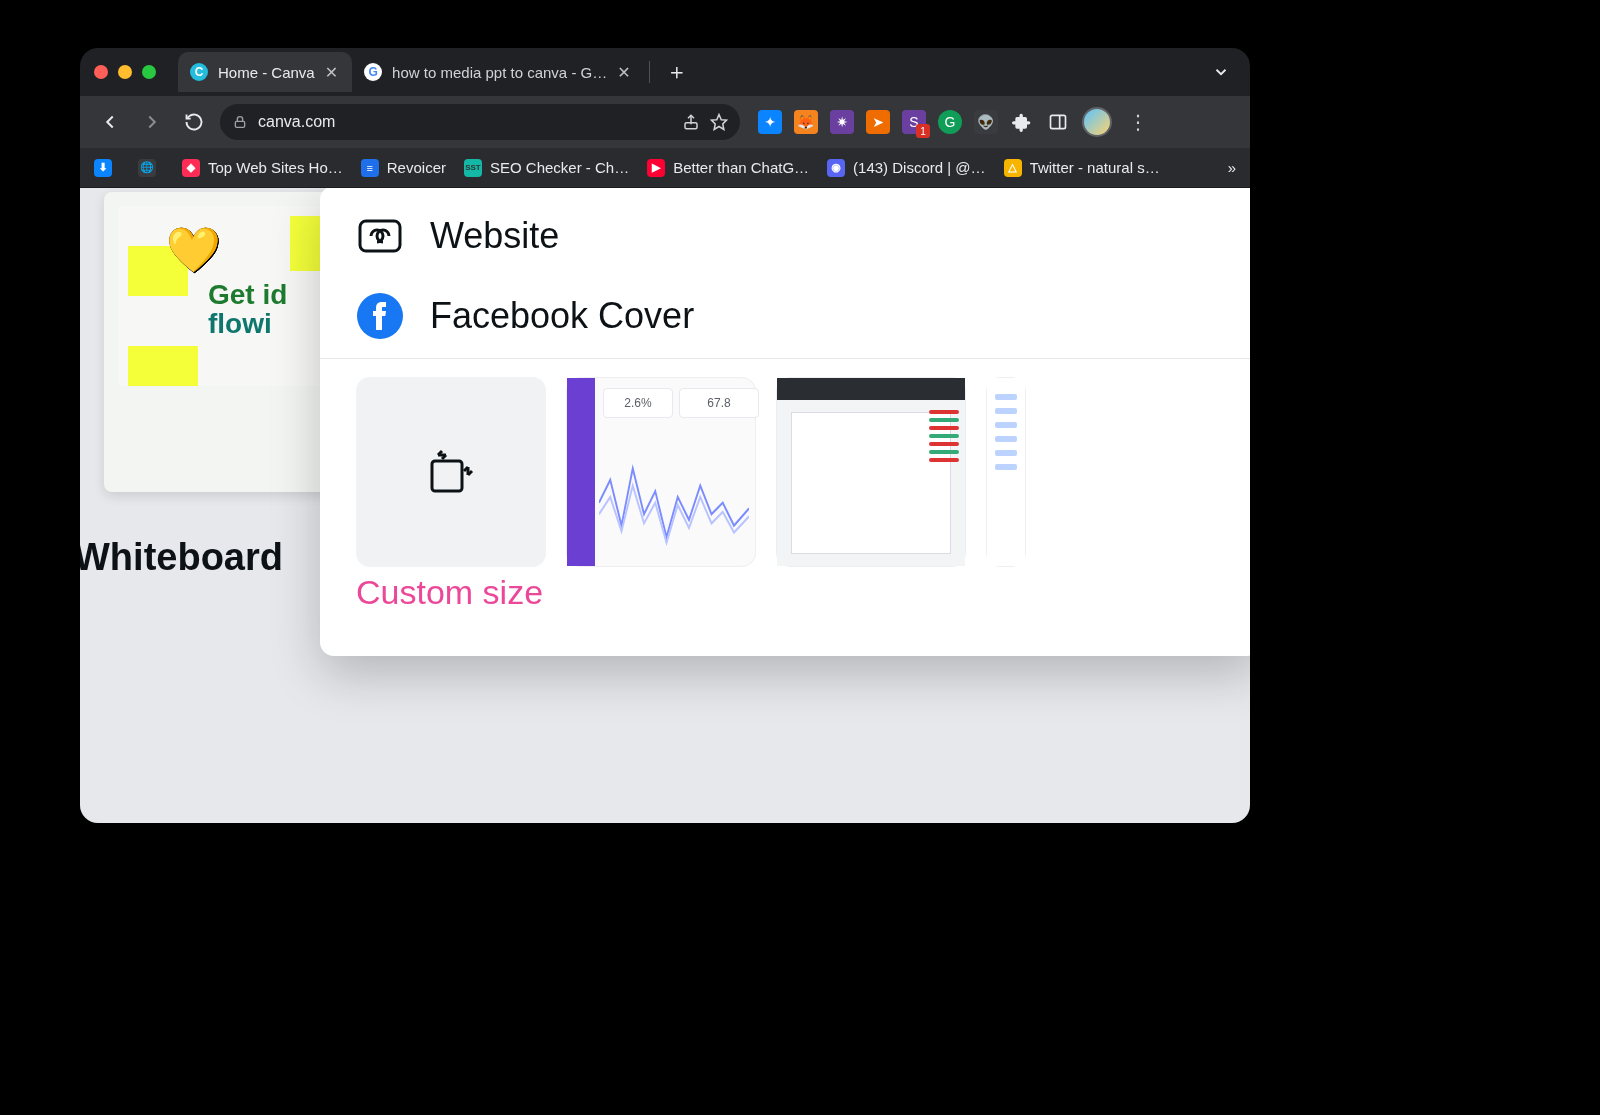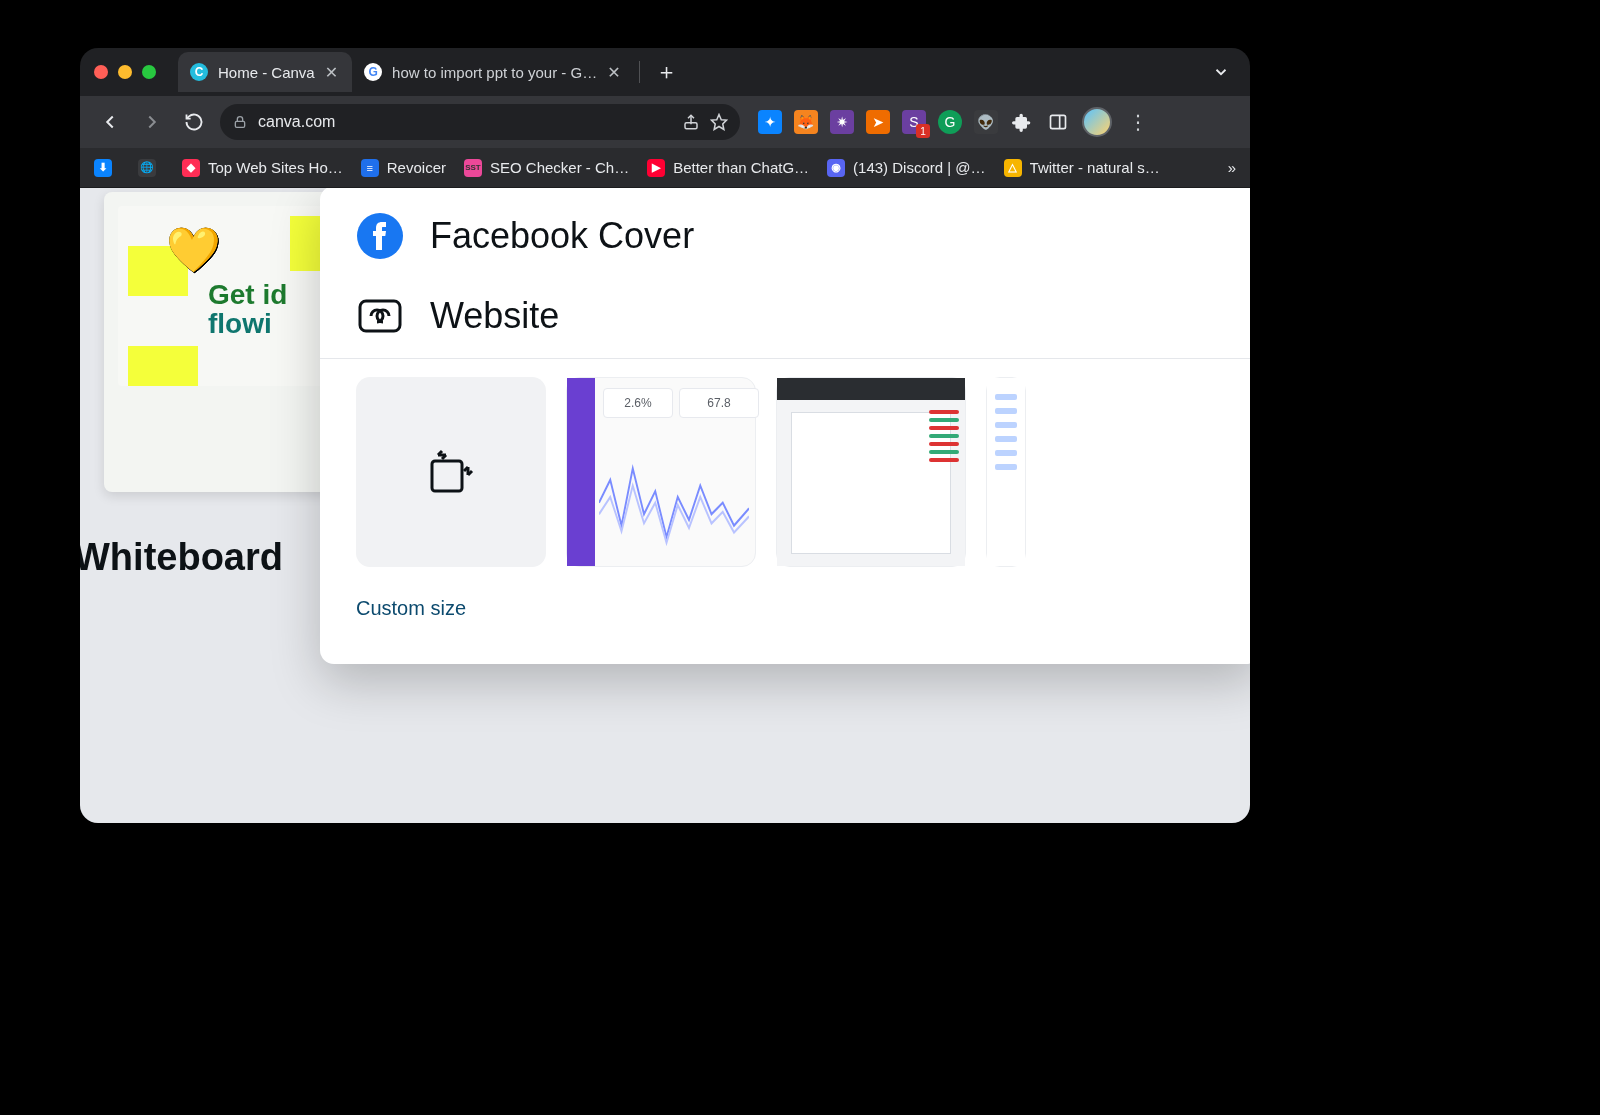--- a/index.html
+++ b/index.html
@@ -96,21 +96,21 @@
   .opt .olbl { font-size: 36px; color:#0d1216; }
   .divider { border-top: 1px solid #e5e7eb; margin: 2px 0 18px 0; }
   .section-title { font-size: 40px; font-weight: 800; color:#0d1216; padding: 8px 36px 20px; }
   .mediarow { display:flex; gap: 20px; padding: 0 36px; align-items: flex-start; }
   .mediacard { width: 190px; }
   .mediacard .thumb {
     width: 190px; height: 190px; background:#f1f2f4; border-radius: 14px;
     display:flex; align-items:center; justify-content:center;
   }
   .mediacard .thumb.image { background:#fafafa; border:1px solid #eceef1; }
-  .mediacard .cap { font-size: 20px; color:#0c4a6e; margin-top: 30px; }
+  .mediacard .cap { font-size: 34px; color:#ec4899; margin-top: 6px; }
   
   .ph-analytics { width:100%; height:100%; position:relative; }
   .ph-analytics::before { content:""; position:absolute; left:0; top:0; width:28px; height:100%; background:#6a3fd1; }
   .ph-analytics .m1, .ph-analytics .m2 { position:absolute; top:10px; height:30px; background:#fff; border:1px solid #e7e9ee; border-radius:4px; font-size:12px; color:#5b5f66; display:flex; align-items:center; justify-content:center; }
   .ph-analytics .m1 { left:36px; width:70px; }
   .ph-analytics .m2 { left:112px; width:80px; }
   .ph-analytics .chart { position:absolute; left:32px; right:6px; top:56px; bottom:6px; }
   .ph-analytics .chart svg { width:100%; height:100%; }
   .ph-desk { width:100%; height:100%; display:flex; flex-direction:column; }
   .ph-desk .bar { height:22px; background:#2a2d31; }
@@ -135,21 +135,21 @@
       <div class="dot green"></div>
     </div>
     <div class="tabs">
       <div class="tab active">
         <span class="favicon" style="background:#24bdde;color:#fff">C</span>
         <span class="tx">Home - Canva</span>
         <span class="close">✕</span>
       </div>
       <div class="tab">
         <span class="favicon" style="background:#fff;color:#4285f4">G</span>
-        <span class="tx">how to import ppt to your - G…</span>
+        <span class="tx">how to media ppt to canva - G…</span>
         <span class="close">✕</span>
       </div>
       <span class="tabdivider"></span>
       <div class="newtab">＋</div>
     </div>
     <div class="chev">
       <svg width="18" height="18" viewBox="0 0 24 24" fill="none" stroke="#e8eaed" stroke-width="2.4">
           <polyline points="6 9 12 15 18 9"></polyline>
         </svg>
     </div>
@@ -229,21 +229,21 @@
       </div>
     <div class="bm">
         <span class="bico" style="background:#ff2d55;color:#fff">◆</span>
         <span class="lbl">Top Web Sites Ho…</span>
       </div>
     <div class="bm">
         <span class="bico" style="background:#1f6feb;color:#fff">≡</span>
         <span class="lbl">Revoicer</span>
       </div>
     <div class="bm">
-        <span class="bico" style="background:#ec4899;color:#333;font-size:8px">SST</span>
+        <span class="bico" style="background:#14b8a6;color:#333;font-size:8px">SST</span>
         <span class="lbl">SEO Checker - Ch…</span>
       </div>
     <div class="bm">
         <span class="bico" style="background:#ff0033;color:#fff">▶</span>
         <span class="lbl">Better than ChatG…</span>
       </div>
     <div class="bm">
         <span class="bico" style="background:#5865f2;color:#fff">◉</span>
         <span class="lbl">(143) Discord | @…</span>
       </div>
@@ -267,36 +267,36 @@
           <span style="color:#0f766e">flowi</span>
         </div>
       </div>
     </div>
 
     <div class="whiteboard-label">Whiteboard</div>
 
     <div class="panel">
       <div class="opt">
         <span class="oico">
-          <svg width="46" height="46" viewBox="0 0 46 46">
-              <circle cx="23" cy="23" r="23" fill="#1877f2"></circle>
-              <path fill="#fff" d="M29 23h-4v14h-6V23h-3v-5h3v-3c0-4 2-6 6-6h4v5h-3c-1 0-1 .5-1 1v3h4l-.7 5z"></path>
-            </svg>
-        </span>
-        <span class="olbl">Facebook Cover</span>
-      </div>
-      <div class="opt">
-        <span class="oico">
           <svg width="46" height="36" viewBox="0 0 46 36" fill="none" stroke="#0d1216" stroke-width="3">
               <rect x="3" y="3" width="40" height="30" rx="6"></rect>
               <path d="M14 18a6 6 0 0 1 6-6h0a6 6 0 0 1 6 6 6 6 0 0 1-6 6"></path>
               <path d="M32 18a6 6 0 0 0-6-6h0a6 6 0 0 0-6 6 6 6 0 0 0 6 6"></path>
             </svg>
         </span>
         <span class="olbl">Website</span>
+      </div>
+      <div class="opt">
+        <span class="oico">
+          <svg width="46" height="46" viewBox="0 0 46 46">
+              <circle cx="23" cy="23" r="23" fill="#1877f2"></circle>
+              <path fill="#fff" d="M29 23h-4v14h-6V23h-3v-5h3v-3c0-4 2-6 6-6h4v5h-3c-1 0-1 .5-1 1v3h4l-.7 5z"></path>
+            </svg>
+        </span>
+        <span class="olbl">Facebook Cover</span>
       </div>
 
       <div class="divider"></div>
 
 
       <div class="mediarow">
         <div class="mediacard">
           <div class="thumb">
             <svg width="54" height="54" viewBox="0 0 54 54" fill="none" stroke="#0d1216" stroke-width="3">
                 <rect x="8" y="16" width="30" height="30" rx="3"></rect>

